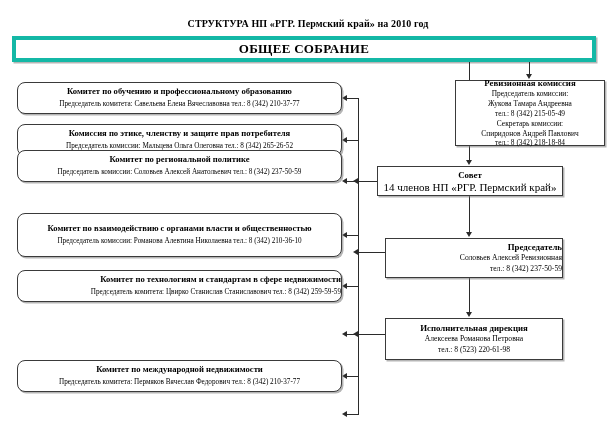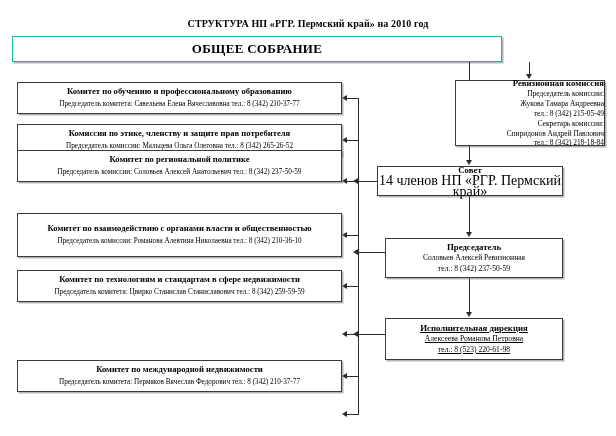--- a/index.html
+++ b/index.html
@@ -32,41 +32,41 @@
     align-items:center;
     justify-content:center;
     text-align:center;
     box-shadow:1.5px 1.5px 0 rgba(120,120,120,0.55);
   }
   .b-title{font-weight:bold;line-height:11.5px;}
   .b-sub{line-height:11px;}
 
   
   #assembly{
-    left:12px;top:36px;width:490px;height:26px;
-    border:1px solid #14b8a6;
+    left:12px;top:36px;width:584px;height:26px;
+    border:4px solid #14b8a6;
   }
   #assembly .b-title{font-size:13px;letter-spacing:0.3px;}
 
   
-  .committee{left:17px;width:325px;}
+  .committee{left:17px;width:325px;border-radius:8px;}
   .committee .b-title{font-size:8.6px;}
   .committee .b-sub{font-size:7.2px;margin-top:1px;}
 
   
   .rightbox .b-title{font-size:8.8px;}
   .rightbox .b-sub{font-size:7.6px;line-height:10.5px;}
 
-  #audit{left:455px;top:80px;width:150px;height:66px;align-items:flex-end;}
+  #audit{left:455px;top:80px;width:150px;height:66px;}
   #audit .b-sub{font-size:7.4px;line-height:9.8px;}
   #council{left:377px;top:166px;width:186px;height:30px;}
-  #council .b-sub{font-size:14px;}
-  #chairman{left:385px;top:238px;width:178px;height:40px;}
+  #council .b-sub{font-size:11px;}
+  #chairman{left:385px;top:238px;width:178px;height:40px;align-items:flex-end;}
   #chairman .b-sub{font-size:7.6px;}
-  #directorate{left:385px;top:318px;width:178px;height:42px;text-decoration:underline;}
+  #directorate{left:385px;top:318px;width:178px;height:42px;}
   #directorate .b-sub{font-size:7.6px;}
 
   
   .ln{position:absolute;background:#2b2b2b;}
   .vl{width:1px;}
   .hl{height:1px;}
   .arrow-down{
     position:absolute;width:0;height:0;
     border-left:3.5px solid transparent;
     border-right:3.5px solid transparent;
@@ -150,21 +150,21 @@
   <div class="box committee" style="top:150px;height:32px;">
     <div class="b-title">Комитет по региональной политике</div>
     <div class="b-sub">Председатель комиссии: Соловьев Алексей Анатольевич тел.: 8 (342) 237-50-59</div>
   </div>
 
   <div class="box committee" style="top:213px;height:44px;">
     <div class="b-title">Комитет по взаимодействию с органами власти и общественностью</div>
     <div class="b-sub">Председатель комиссии: Романова Алевтина Николаевна тел.: 8 (342) 210-36-10</div>
   </div>
 
-  <div class="box committee" style="top:270px;height:32px;">
+  <div class="box committee" style="top:270px;height:32px;align-items:flex-end;">
     <div class="b-title">Комитет по технологиям и стандартам в сфере недвижимости</div>
     <div class="b-sub">Председатель комитета: Цвирко Станислав Станиславович тел.: 8 (342) 259-59-59</div>
   </div>
 
 
   <div class="box committee" style="top:360px;height:32px;">
     <div class="b-title">Комитет по международной недвижимости</div>
     <div class="b-sub">Председатель комитета: Пермяков Вячеслав Федорович  тел.: 8 (342) 210-37-77</div>
   </div>
 

